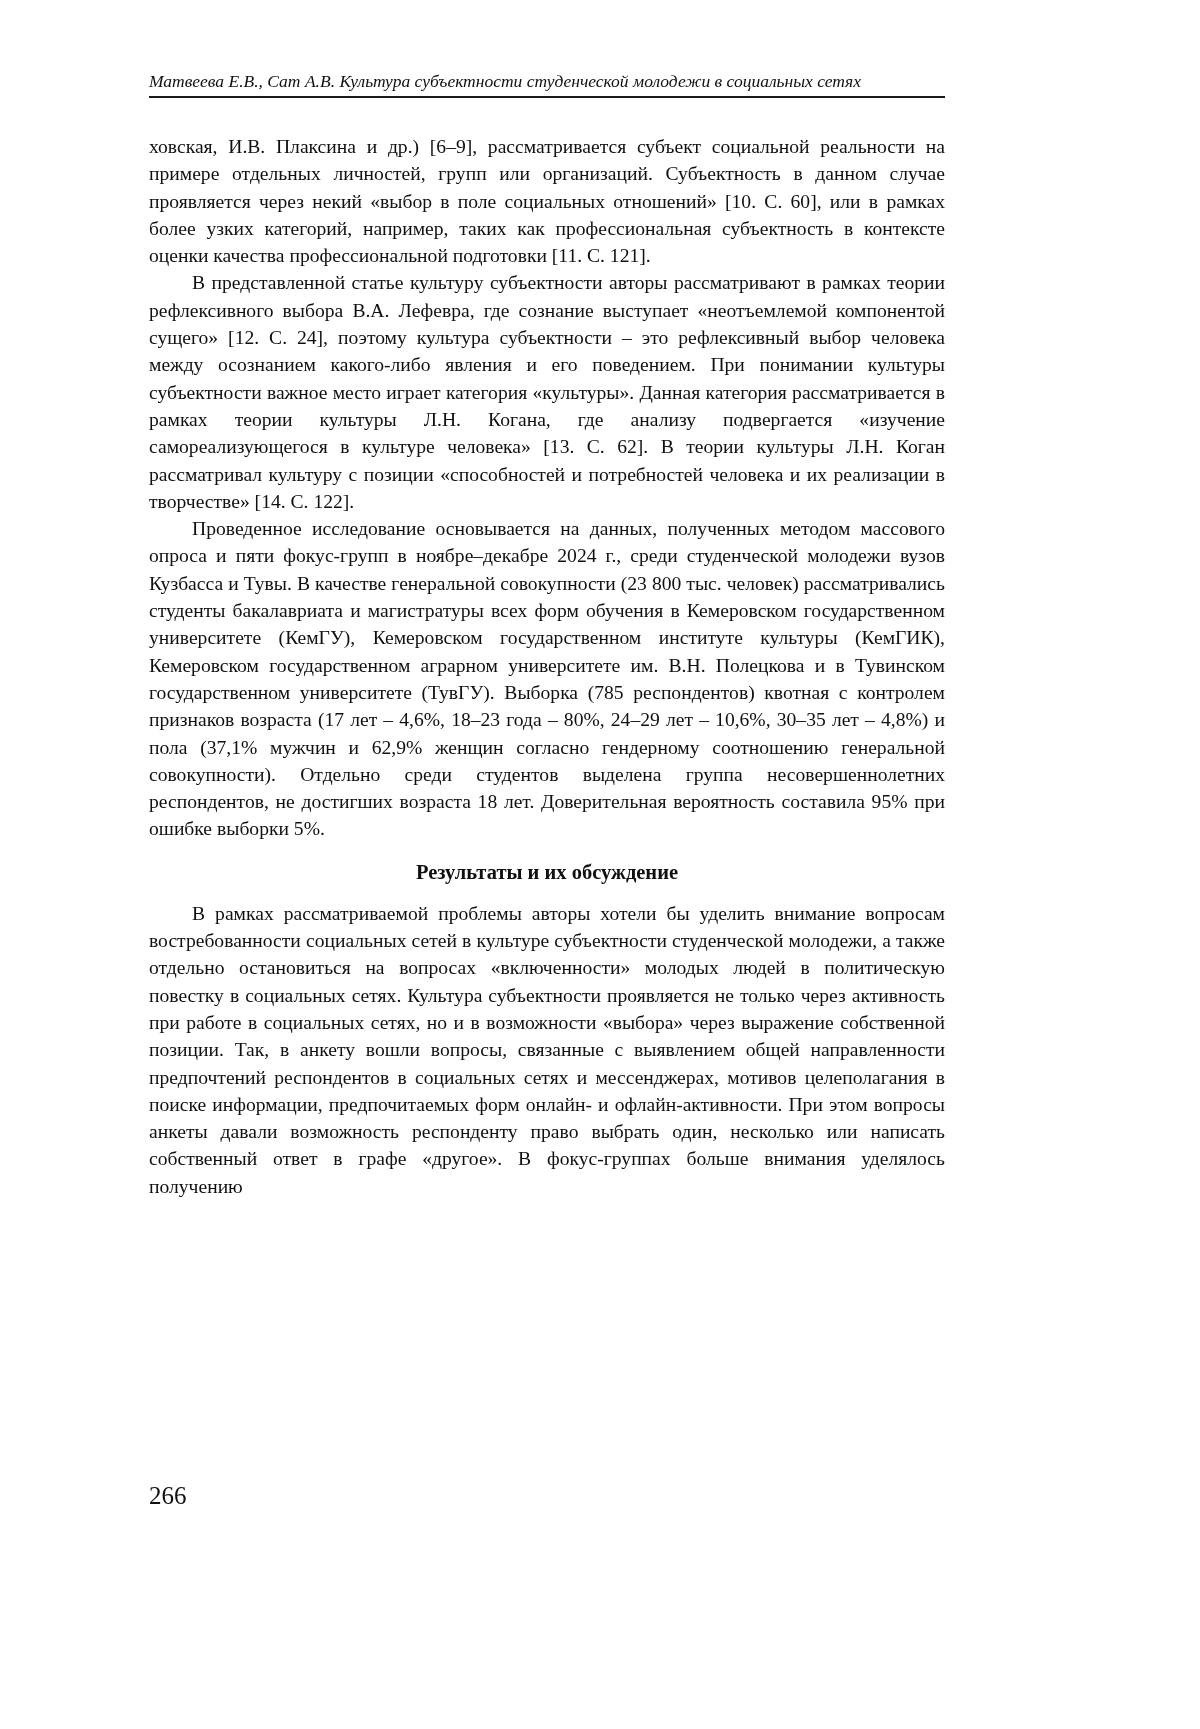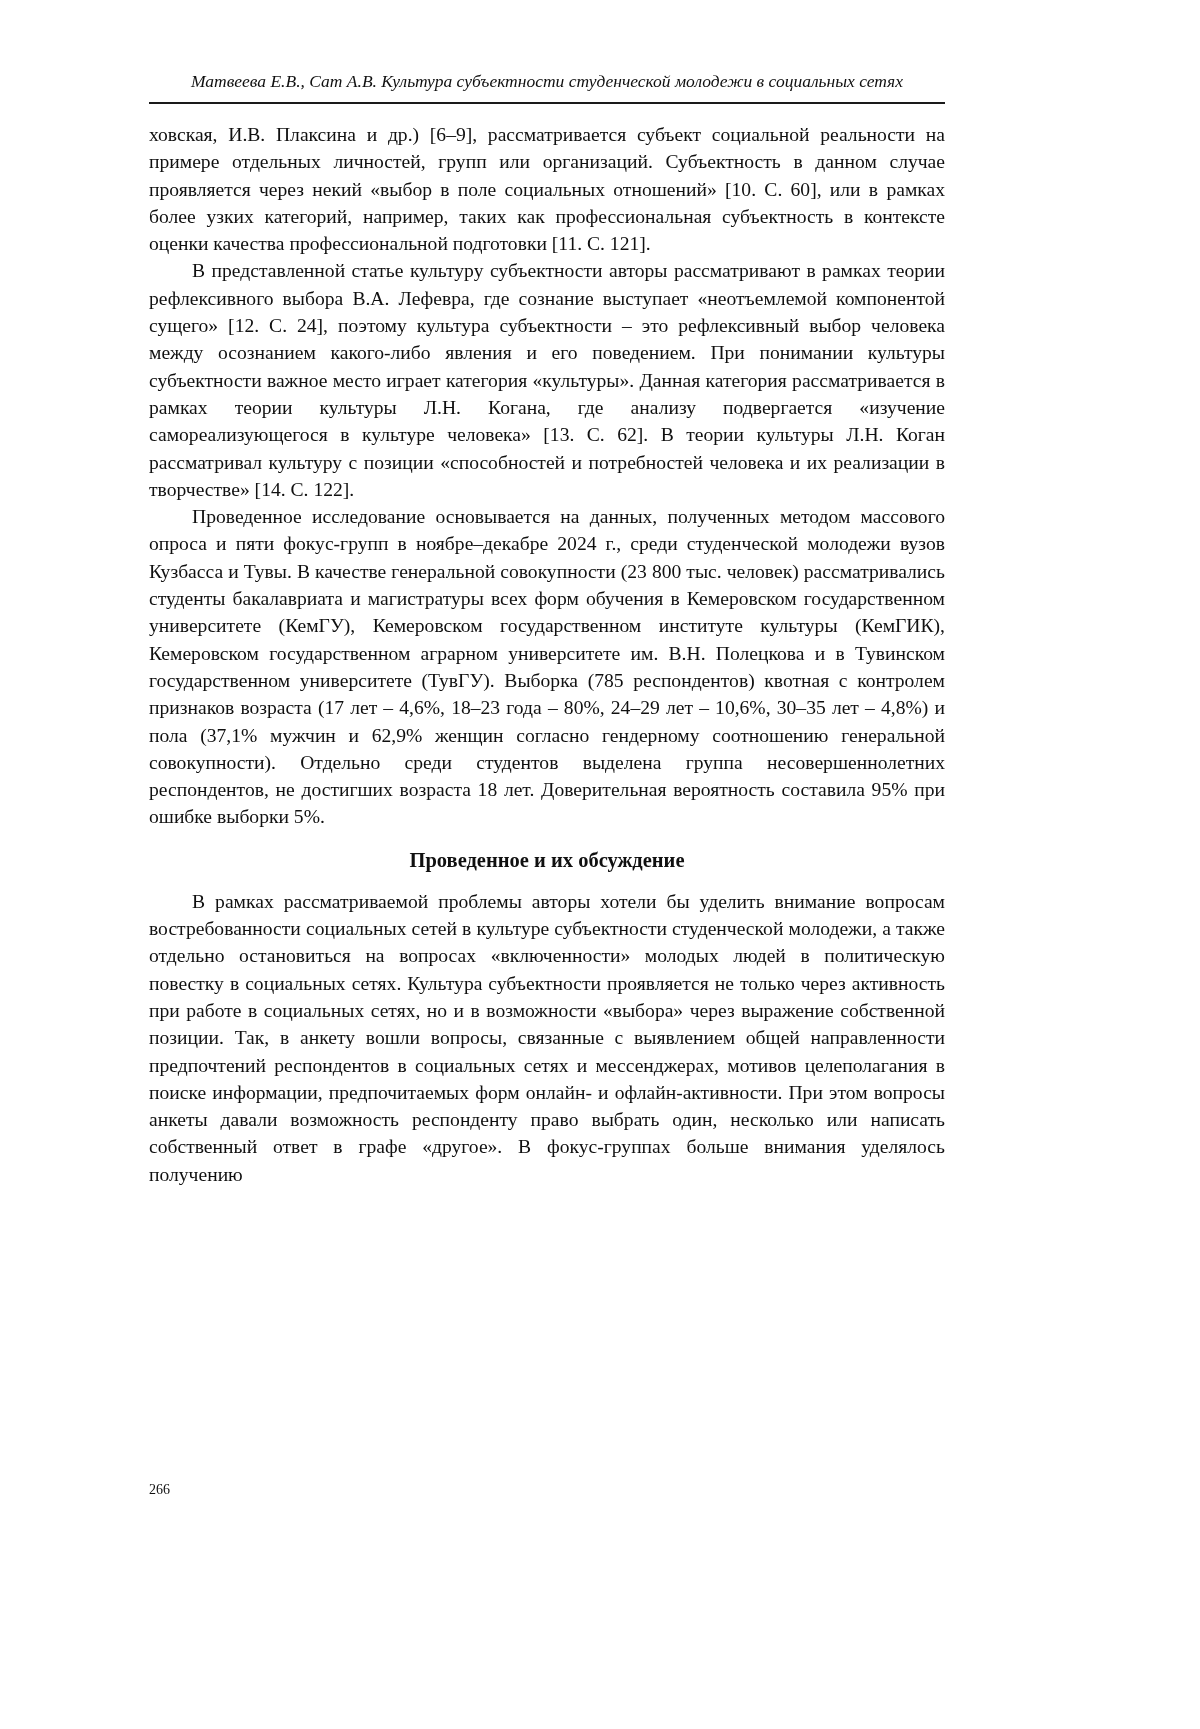--- a/index.html
+++ b/index.html
@@ -14,28 +14,27 @@
     overflow: hidden;
   }
   .content {
     position: absolute;
     left: 149px;
     top: 70px;
     width: 796px;
   }
   .running-head {
     font-style: italic;
-    text-align: center;
     font-size: 17.5px;
     line-height: 22px;
-    padding-bottom: 10px;
+    padding-bottom: 4px;
     border-bottom: 2px solid #1a1a1a;
   }
   .body-text {
-    margin-top: 17px;
+    margin-top: 35px;
     font-size: 19.6px;
     line-height: 27.3px;
     text-align: justify;
   }
   .body-text p {
     margin: 0;
     text-indent: 43px;
   }
   .body-text p.continued {
     text-indent: 0;
@@ -45,36 +44,36 @@
     font-weight: bold;
     text-align: center;
     text-indent: 0;
     margin: 16px 0 14px 0;
     line-height: 27px;
   }
   .page-number {
     position: absolute;
     left: 149px;
     top: 1482px;
-    font-size: 14px;
+    font-size: 25px;
     color: #101010;
   }
 </style>
 </head>
 <body>
 
 <div class="page">
   <div class="content">
     <div class="running-head">Матвеева Е.В., Сат А.В. Культура субъектности студенческой молодежи в социальных сетях</div>
 
     <div class="body-text">
       <p class="continued">ховская, И.В. Плаксина и др.) [6–9], рассматривается субъект социальной реальности на примере отдельных личностей, групп или организаций. Субъектность в данном случае проявляется через некий «выбор в поле социальных отношений» [10. С. 60], или в рамках более узких категорий, например, таких как профессиональная субъектность в контексте оценки качества профессиональной подготовки [11. С. 121].</p>
       <p>В представленной статье культуру субъектности авторы рассматривают в рамках теории рефлексивного выбора В.А. Лефевра, где сознание выступает «неотъемлемой компонентой сущего» [12. С. 24], поэтому культура субъектности – это рефлексивный выбор человека между осознанием какого-либо явления и его поведением. При понимании культуры субъектности важное место играет категория «культуры». Данная категория рассматривается в рамках теории культуры Л.Н. Когана, где анализу подвергается «изучение самореализующегося в культуре человека» [13. С. 62]. В теории культуры Л.Н. Коган рассматривал культуру с позиции «способностей и потребностей человека и их реализации в творчестве» [14. С. 122].</p>
       <p>Проведенное исследование основывается на данных, полученных методом массового опроса и пяти фокус-групп в ноябре–декабре 2024 г., среди студенческой молодежи вузов Кузбасса и Тувы. В качестве генеральной совокупности (23 800 тыс. человек) рассматривались студенты бакалавриата и магистратуры всех форм обучения в Кемеровском государственном университете (КемГУ), Кемеровском государственном институте культуры (КемГИК), Кемеровском государственном аграрном университете им. В.Н. Полецкова и в Тувинском государственном университете (ТувГУ). Выборка (785 респондентов) квотная с контролем признаков возраста (17 лет – 4,6%, 18–23 года – 80%, 24–29 лет – 10,6%, 30–35 лет – 4,8%) и пола (37,1% мужчин и 62,9% женщин согласно гендерному соотношению генеральной совокупности). Отдельно среди студентов выделена группа несовершеннолетних респондентов, не достигших возраста 18 лет. Доверительная вероятность составила 95% при ошибке выборки 5%.</p>
 
-      <h2 class="section-heading">Проведенное и их обсуждение</h2>
+      <h2 class="section-heading">Результаты и их обсуждение</h2>
 
       <p>В рамках рассматриваемой проблемы авторы хотели бы уделить внимание вопросам востребованности социальных сетей в культуре субъектности студенческой молодежи, а также отдельно остановиться на вопросах «включенности» молодых людей в политическую повестку в социальных сетях. Культура субъектности проявляется не только через активность при работе в социальных сетях, но и в возможности «выбора» через выражение собственной позиции. Так, в анкету вошли вопросы, связанные с выявлением общей направленности предпочтений респондентов в социальных сетях и мессенджерах, мотивов целеполагания в поиске информации, предпочитаемых форм онлайн- и офлайн-активности. При этом вопросы анкеты давали возможность респонденту право выбрать один, несколько или написать собственный ответ в графе «другое». В фокус-группах больше внимания уделялось получению</p>
     </div>
   </div>
 
   <div class="page-number">266</div>
 </div>
 
 </body></html>

